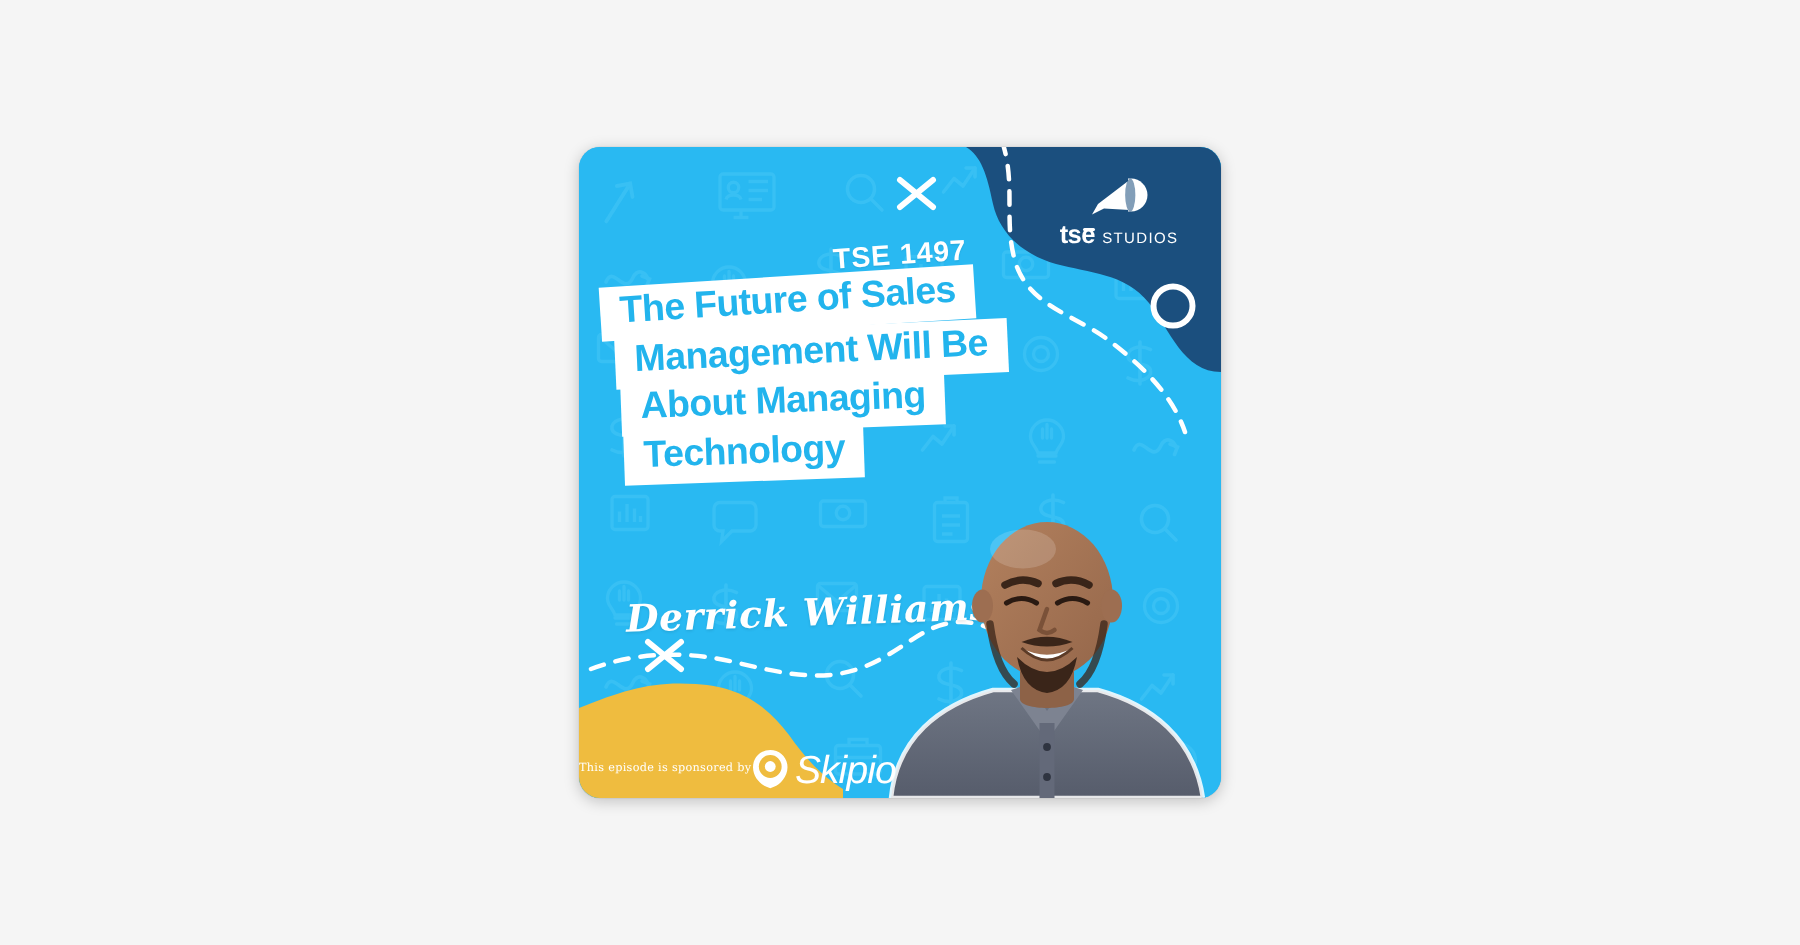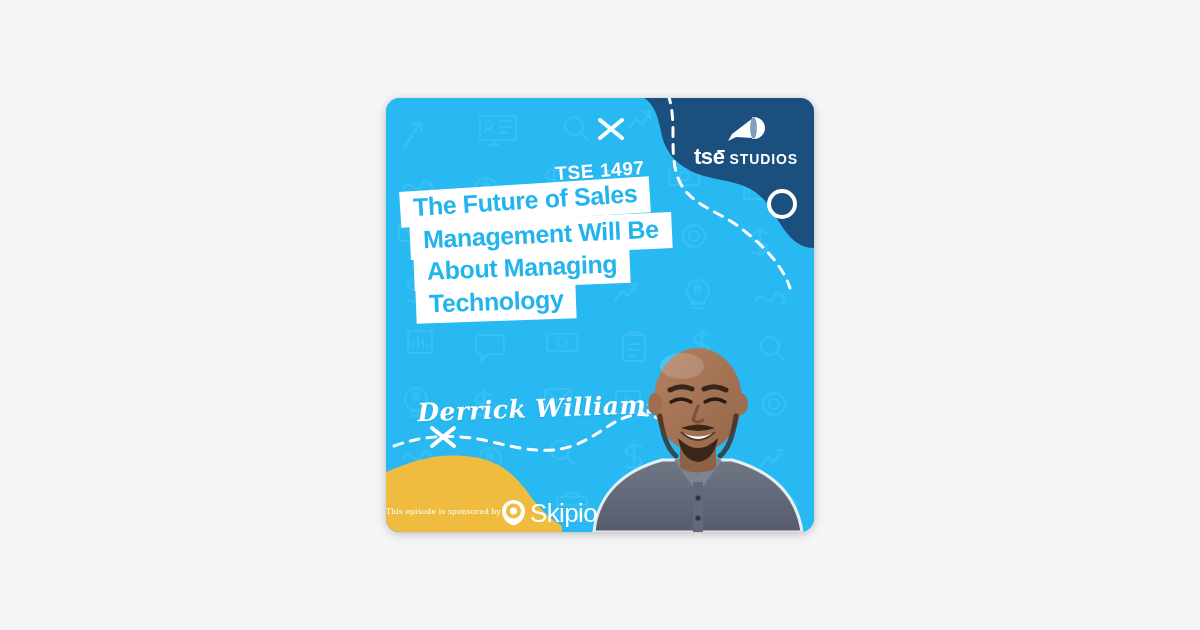--- a/index.html
+++ b/index.html
@@ -44,29 +44,29 @@
   
   .logo {
     position:absolute; top:14px; right:20px;
     width:96px; height:58px;
     display:flex; flex-direction:column; align-items:center; justify-content:center;
   }
   .logo-mega { width:46px; height:30px; margin-bottom:1px; }
   .logo-word { display:flex; align-items:baseline; gap:5px; }
   .logo-tse {
     position:relative;
-    color:#fff; font-size:22px; font-weight:bold;
+    color:#fff; font-size:17px; font-weight:bold;
     letter-spacing:-.4px; line-height:1;
   }
   .logo-tse::after{
     content:""; position:absolute; right:0px; top:4px;
     width:8px; height:2px; background:#fff; border-radius:1px;
   }
   .logo-studios {
-    color:#fff; font-size:14px; font-weight:700;
+    color:#fff; font-size:10px; font-weight:400;
     letter-spacing:.9px; line-height:1;
   }
 
   
   .headline { position:absolute; left:0; right:0; top:62px; }
   .ep-num {
     position:absolute; top:0; left:0; right:0;
     text-align:center;
     color:#fff; font-size:19px; font-weight:bold;
     letter-spacing:.6px;
@@ -114,21 +114,21 @@
     display:flex; align-items:center;
   }
   .sponsor-kicker {
     color:#fff;
     font-family:"DejaVu Serif", serif;
     font-size:7.5px;
     letter-spacing:.2px;
     margin-bottom:2px;
     white-space:nowrap;
   }
-  .sponsor-brand { display:flex; align-items:flex-end; gap:4px; }
+  .sponsor-brand { display:flex; align-items:flex-end; gap:4px;font-style:italic; }
   .skipio-pin { width:25px; height:27px; }
   .skipio-name {
     color:#fff;
     font-size:26px;
     font-weight:400;
     letter-spacing:-.6px;
     line-height:1;
   }
 
   

